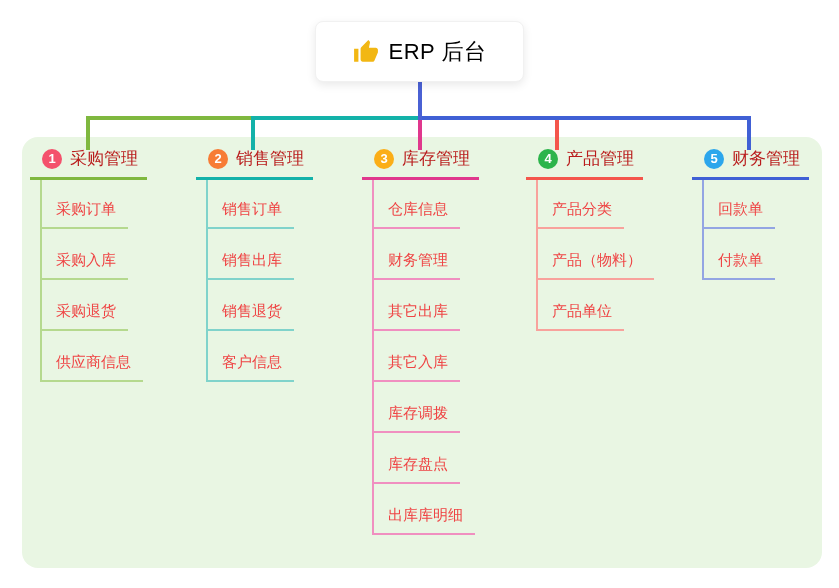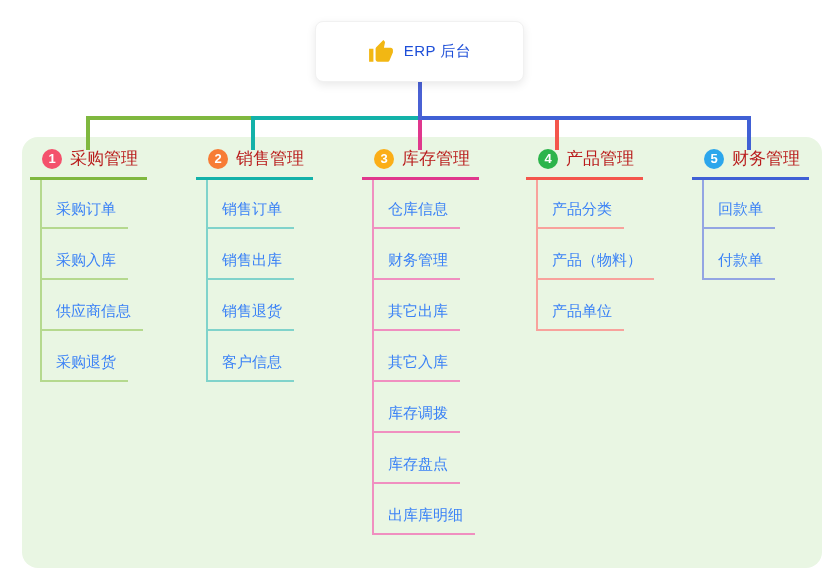--- a/index.html
+++ b/index.html
@@ -4,21 +4,21 @@
 <style>
   html,body{margin:0;padding:0;background:#ffffff;width:839px;height:588px;
     font-family:"Liberation Sans","DejaVu Sans",sans-serif;overflow:hidden;}
   #canvas{position:relative;width:839px;height:588px;background:#ffffff;}
 
   
   .root-card{position:absolute;left:315px;top:21px;width:209px;height:61px;
     background:#ffffff;border:1px solid #f1f1f1;border-radius:8px;
     box-shadow:0 3px 10px rgba(0,0,0,.09);
     display:flex;align-items:center;justify-content:center;gap:10px;z-index:3;box-sizing:border-box;}
-  .root-title{font-size:15px;color:#1d4ed8;font-weight:500;letter-spacing:.5px;text-align:center;}
+  .root-title{font-size:22px;color:#000000;font-weight:500;letter-spacing:.5px;text-align:center;}
   .thumb-icon{width:26px;height:26px;display:inline-block;}
 
   
   #connectors{position:absolute;left:0;top:0;width:839px;height:588px;z-index:2;pointer-events:none;}
 
   
   .panel{position:absolute;left:22px;top:137px;width:800px;height:431px;
     background:#e9f6e3;border-radius:16px;z-index:1;}
 
   
@@ -27,21 +27,21 @@
   .branch-header{display:flex;align-items:center;gap:8px;width:117px;
     padding:0 0 7px 12px;border-bottom:3px solid var(--line);box-sizing:border-box;cursor:pointer;}
   .badge{width:20px;height:20px;border-radius:50%;flex:0 0 20px;
     color:#ffffff;font-size:13px;font-weight:bold;line-height:20px;text-align:center;}
   .branch-label{font-size:17px;color:#b91c1c;font-weight:500;white-space:nowrap;}
   .children{margin-left:10px;border-left:2px solid var(--child-line);}
   .child{height:51px;display:flex;align-items:flex-end;box-sizing:border-box;
     padding:0 12px 8px 14px;border-bottom:2px solid var(--child-line);
     width:max-content;cursor:pointer;}
   .child:first-child{height:49px;}
-  .child-label{font-size:15px;color:#3b82f6;white-space:nowrap;}
+  .child-label{font-size:15px;color:#ef4444;white-space:nowrap;}
 </style>
 </head>
 <body>
 
 <div id="canvas">
 
   <svg id="connectors" viewBox="0 0 839 588" xmlns="http://www.w3.org/2000/svg">
       <path d="M88 150 V118 H420" stroke="#7fb83f" stroke-width="4" fill="none"></path>
       <path d="M253 150 V118 H420" stroke="#13b2a9" stroke-width="4" fill="none"></path>
       <path d="M420 150 V118 H420" stroke="#e0388d" stroke-width="4" fill="none"></path>
@@ -68,25 +68,25 @@
     <div class="children">
   <div class="child">
     <span class="child-label">采购订单</span>
   </div>
 
   <div class="child">
     <span class="child-label">采购入库</span>
   </div>
 
   <div class="child">
-    <span class="child-label">供应商信息</span>
+    <span class="child-label">采购退货</span>
   </div>
 
   <div class="child">
-    <span class="child-label">采购退货</span>
+    <span class="child-label">供应商信息</span>
   </div>
 </div>
   </div>
 
   <div class="branch" style="left: 174px; --line: #13b2a9; --child-line: #80d3cb;">
     <div class="branch-header">
       <span class="badge" style="background: rgb(247, 124, 53);">2</span>
       <span class="branch-label">销售管理</span>
     </div>
     <div class="children">

